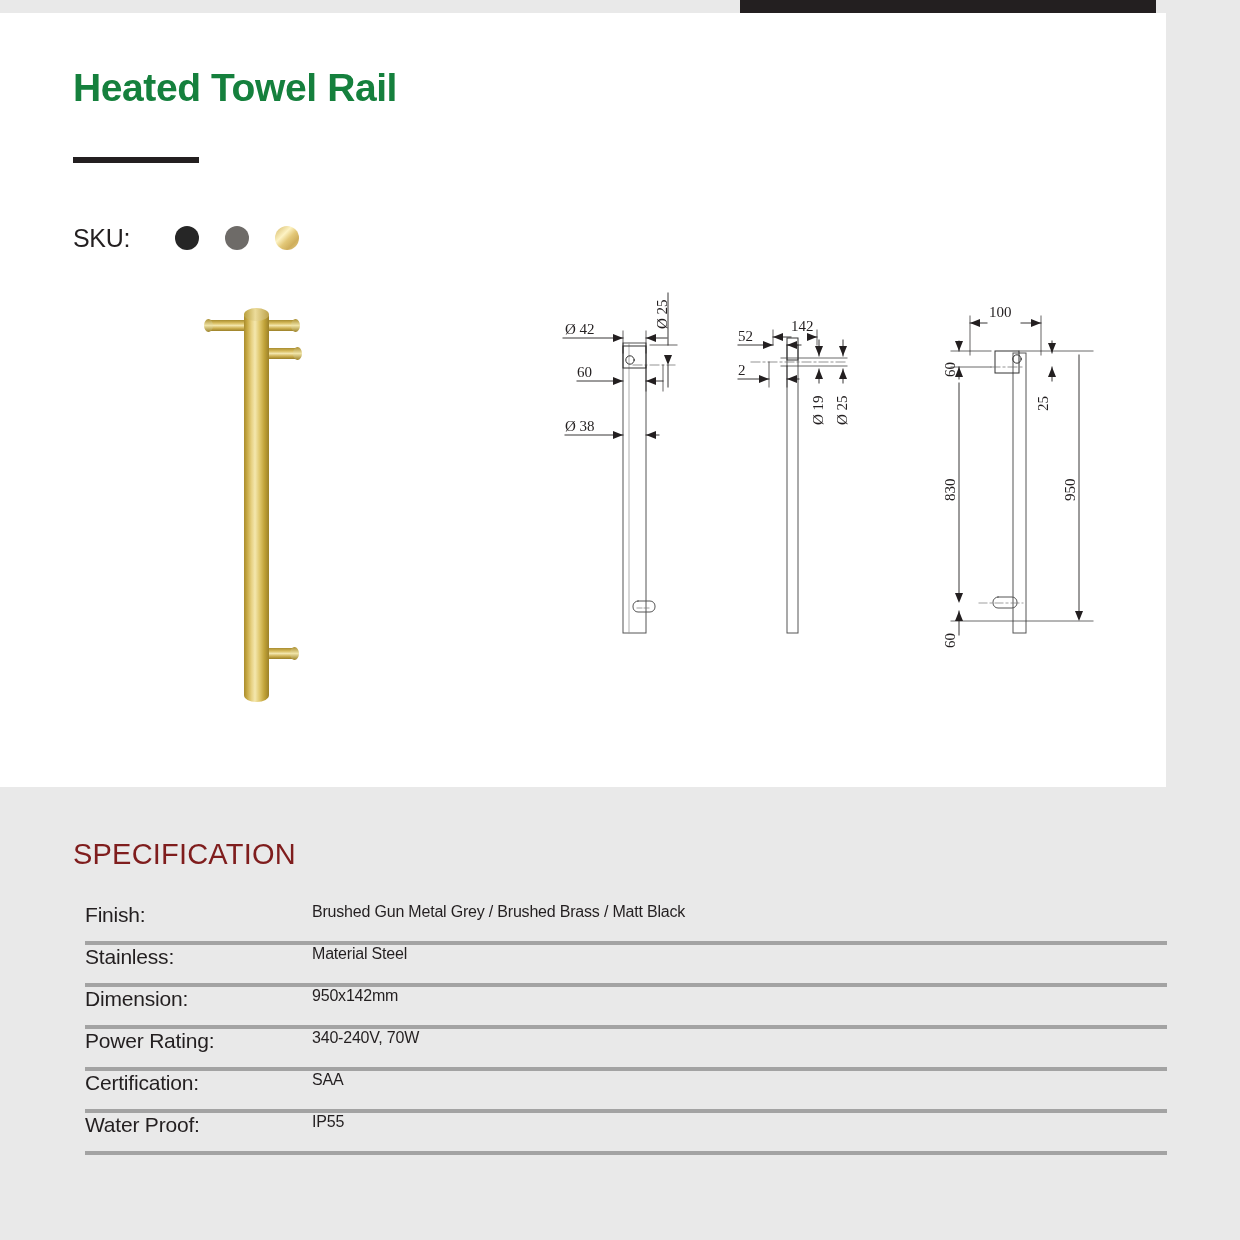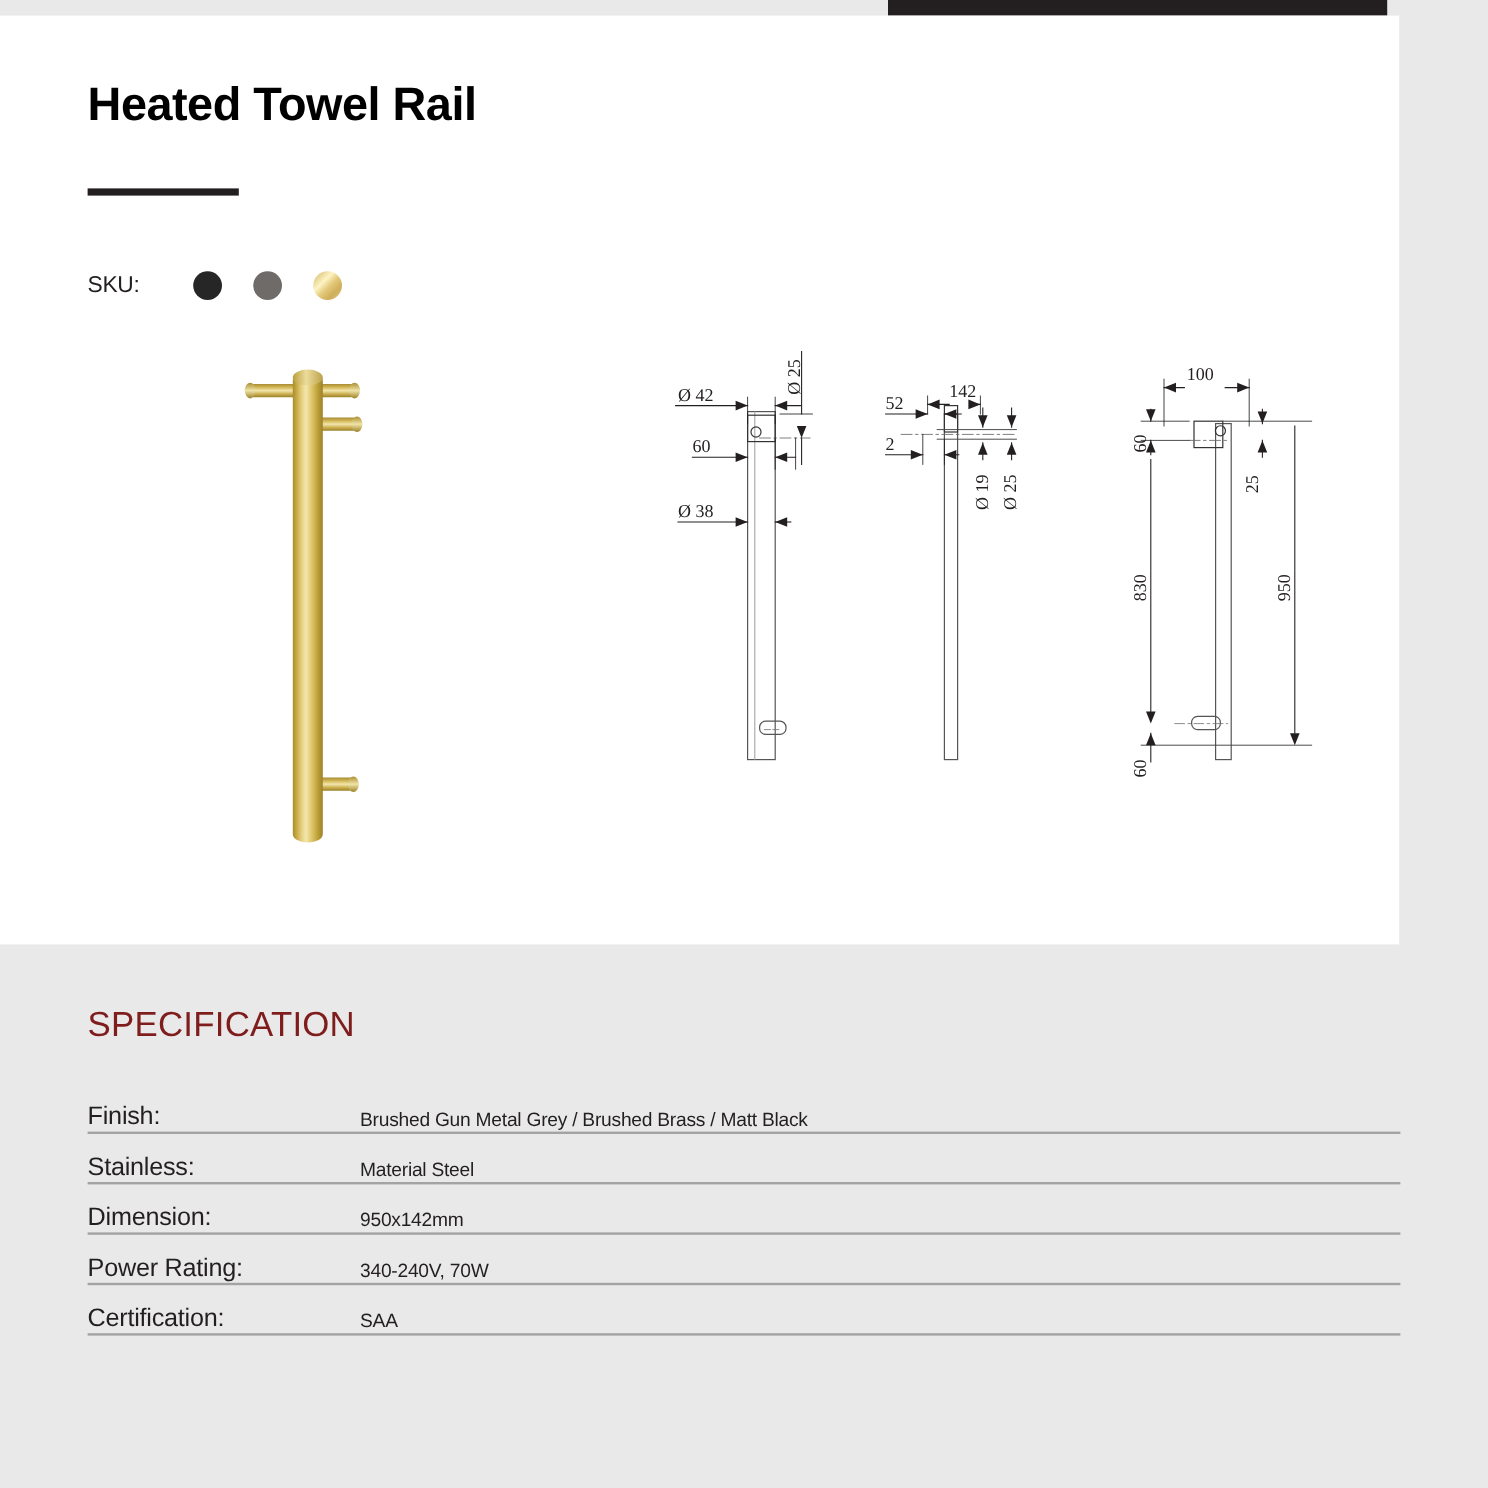--- a/index.html
+++ b/index.html
@@ -31,40 +31,40 @@
     background: #ffffff;
   }
 
   
   .title {
     position: absolute;
     left: 73px; top: 66px;
     font-size: 39px;
     font-weight: 700;
     letter-spacing: -0.4px;
-    color: #000000;
+    color: #15803d;
     white-space: nowrap;
   }
   .title-rule {
     position: absolute;
     left: 73px; top: 157px;
     width: 126px; height: 6px;
     background: #231f20;
   }
 
   
   .sku-row {
     position: absolute;
     left: 73px; top: 218px;
     display: flex;
     align-items: center;
     height: 40px;
   }
   .sku-label {
-    font-size: 19px;
+    font-size: 25px;
     color: #231f20;
     letter-spacing: -0.3px;
     margin-right: 9px;
   }
   .sku-value {
     font-size: 31px;
     color: #231f20;
     letter-spacing: -0.5px;
   }
   .swatches {
@@ -148,23 +148,24 @@
     color: #7f1d1d;
   }
   .spec-table {
     position: absolute;
     left: 73px; top: 903px;
     width: 1094px;
   }
   .spec-row {
     position: relative;
     height: 42px;
-    border-bottom: 2px solid #a3a3a3;
+    border-bottom: 4px solid #a3a3a3;
     display: flex;
-    align-items: flex-end;
+    align-items: flex-start;
+    margin-left: 12px;
   }
   .spec-key {
     width: 227px;
     flex: 0 0 227px;
     font-size: 21px;
     color: #231f20;
     letter-spacing: -0.2px;
   }
   .spec-val {
     font-size: 16px;
@@ -368,15 +369,19 @@
       <span class="spec-val">950x142mm</span>
     </div>
     <div class="spec-row">
       <span class="spec-key">Power Rating:</span>
       <span class="spec-val">340-240V, 70W</span>
     </div>
     <div class="spec-row">
       <span class="spec-key">Certification:</span>
       <span class="spec-val">SAA</span>
     </div>
+    <div class="spec-row">
+      <span class="spec-key">Water Proof:</span>
+      <span class="spec-val">IP55</span>
+    </div>
   </div>
 
 </div>
 
 </body></html>

